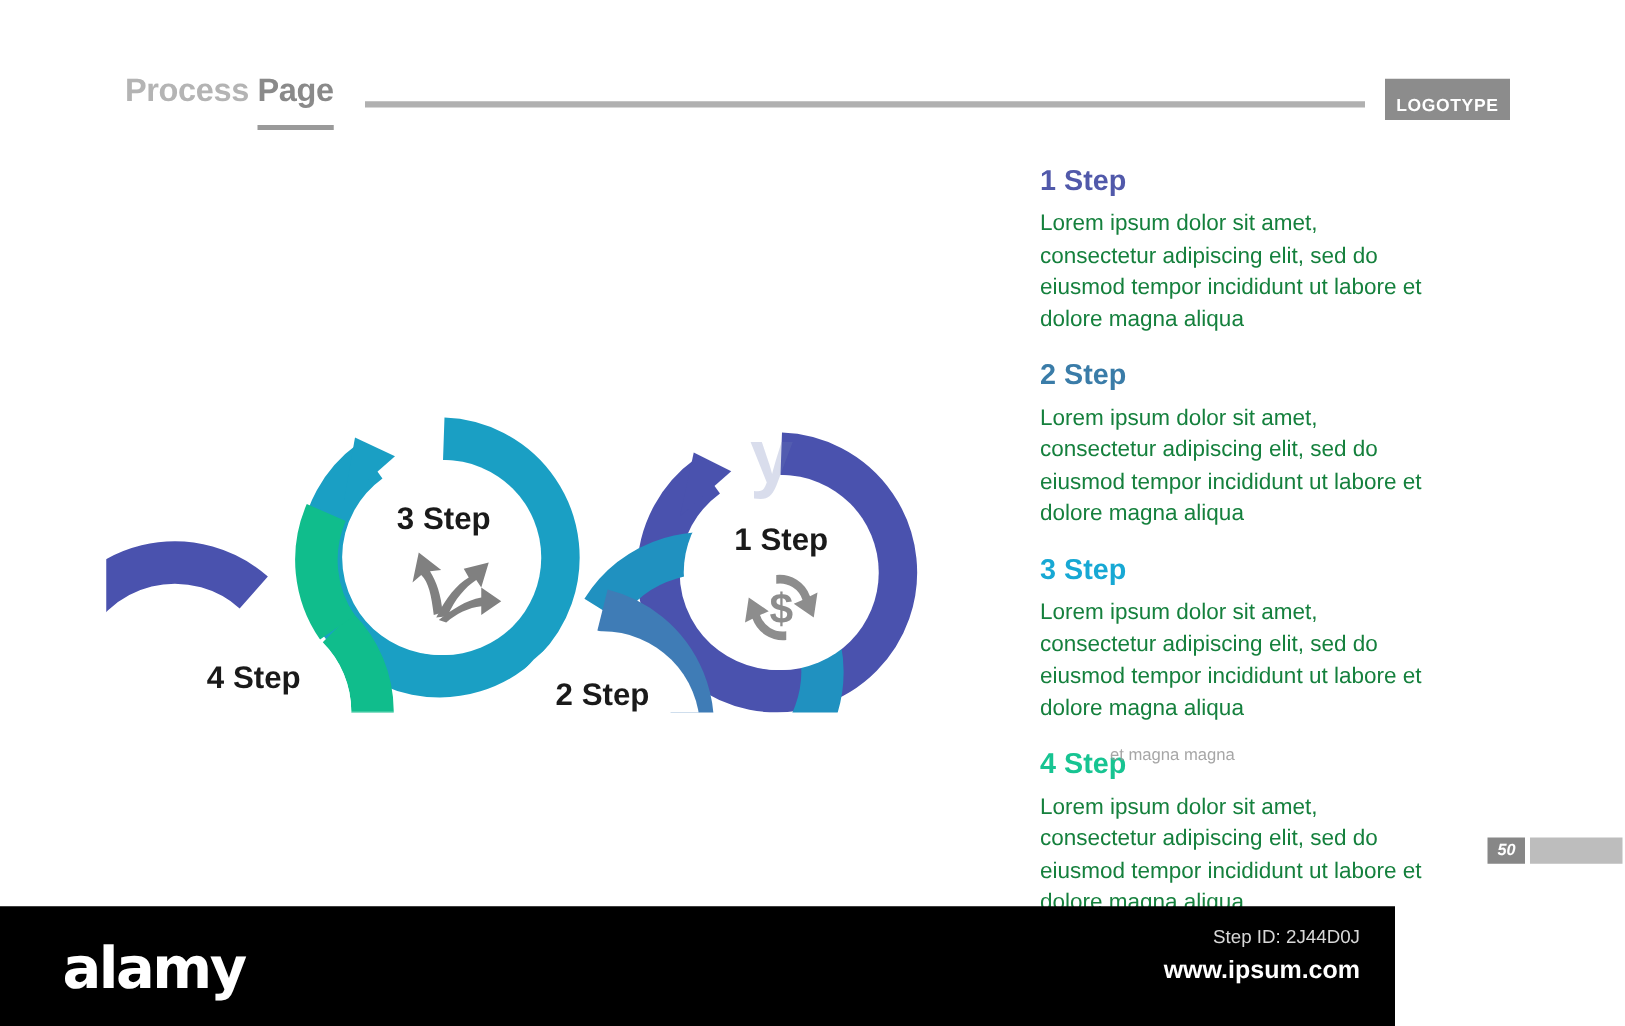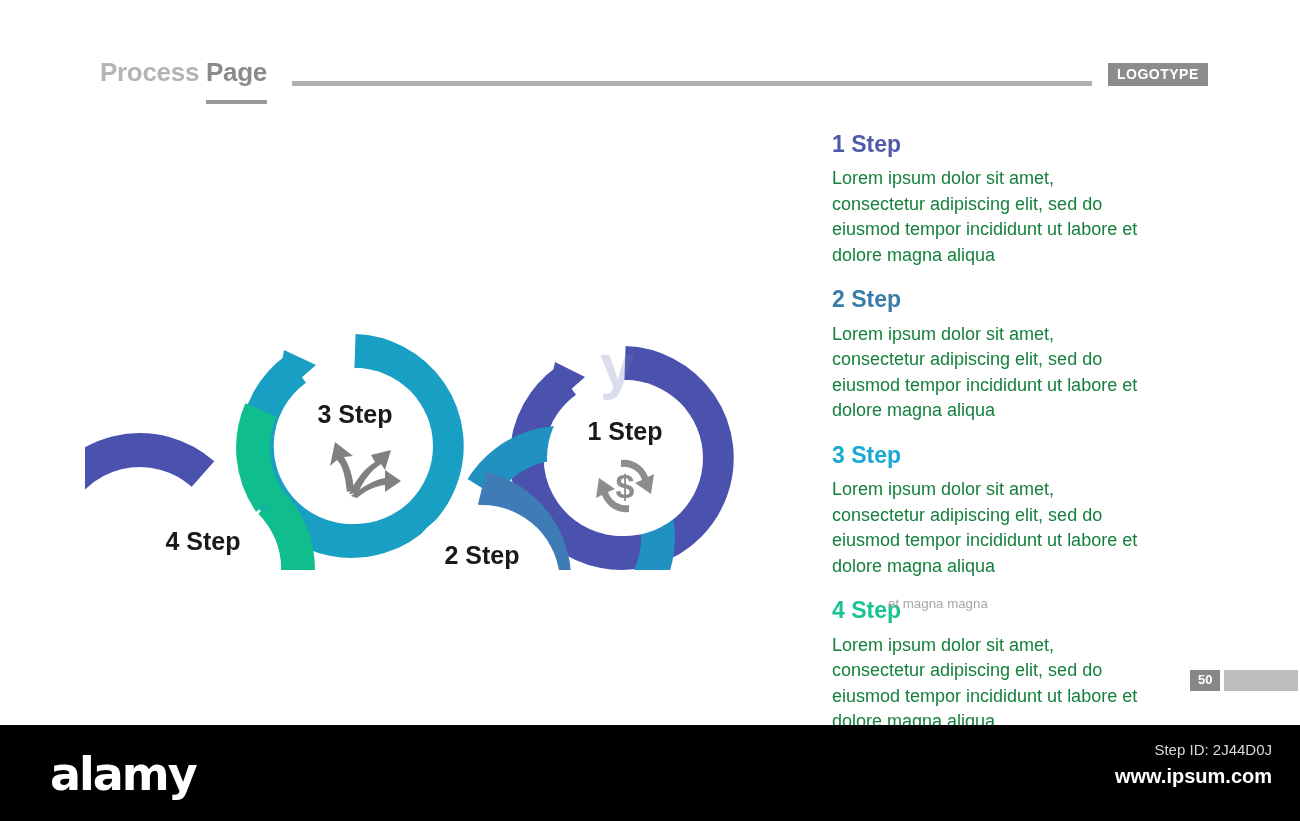--- a/index.html
+++ b/index.html
@@ -21,61 +21,61 @@
   #title-word-1{color:#b4b4b4;}
   #title-word-2{color:#8a8a8a;border-bottom:4px solid #9a9a9a;padding-bottom:13px;}
   #header-rule{
     position:absolute;left:292px;top:81px;width:800px;height:5px;
     background:#b0b0b0;
   }
   #logotype{
     position:absolute;left:1108px;top:63px;
     background:#8c8c8c;color:#ffffff;
     font-size:14px;font-weight:bold;letter-spacing:.5px;
-    padding:4px 9px 5px 9px;
+    padding:14px 9px 5px 9px;
     line-height:1;
   }
 
   
   #diagram{position:absolute;left:85px;top:150px;width:700px;height:420px;}
   #diagram svg{display:block;}
 
   
   #steps-text{position:absolute;left:832px;top:132px;width:310px;}
   .step-block{margin-bottom:19px;}
   .step-heading{
     font-size:23px;font-weight:bold;margin:0 0 9px 0;line-height:1.1;
   }
   .step-body{
     font-size:18px;color:#15803d;line-height:1.42;margin:0;
     font-family:"Liberation Sans", sans-serif;
   }
 
   
-  #page-footer{position:absolute;left:1190px;top:670px;display:flex;align-items:stretch;}
+  #page-footer{position:absolute;left:1190px;top:670px;display:flex;align-items:stretch;font-style:italic;}
   #page-number{
     background:#878787;color:#ffffff;font-size:13px;font-weight:bold;
     padding:3px 8px 4px 8px;line-height:1.1;
   }
   #page-footer-bar{background:#bdbdbd;width:74px;margin-left:4px;}
 
   
   .wm{
     position:absolute;color:rgba(120,130,175,.30);
     font-weight:bold;pointer-events:none;user-select:none;
   }
   #wm-center{left:600px;top:330px;font-size:62px;letter-spacing:-2px;color:rgba(110,125,180,.26);}
   #wm-text{
     position:absolute;left:888px;top:596px;font-size:13.3px;
     color:rgba(150,150,150,.85);pointer-events:none;
   }
 
   
   #alamy-bar{
-    position:absolute;left:0;top:725px;width:1300px;height:96px;background:#000000;
+    position:absolute;left:0;top:725px;width:1116px;height:96px;background:#000000;
   }
   #alamy-logo{
     position:absolute;left:50px;top:22px;
     color:#ffffff;font-size:46px;font-weight:bold;letter-spacing:-2px;
     font-family:"DejaVu Sans", sans-serif;
   }
   #alamy-image-id{
     position:absolute;right:28px;top:16px;color:#d8d8d8;font-size:15px;
   }
   #alamy-url{

